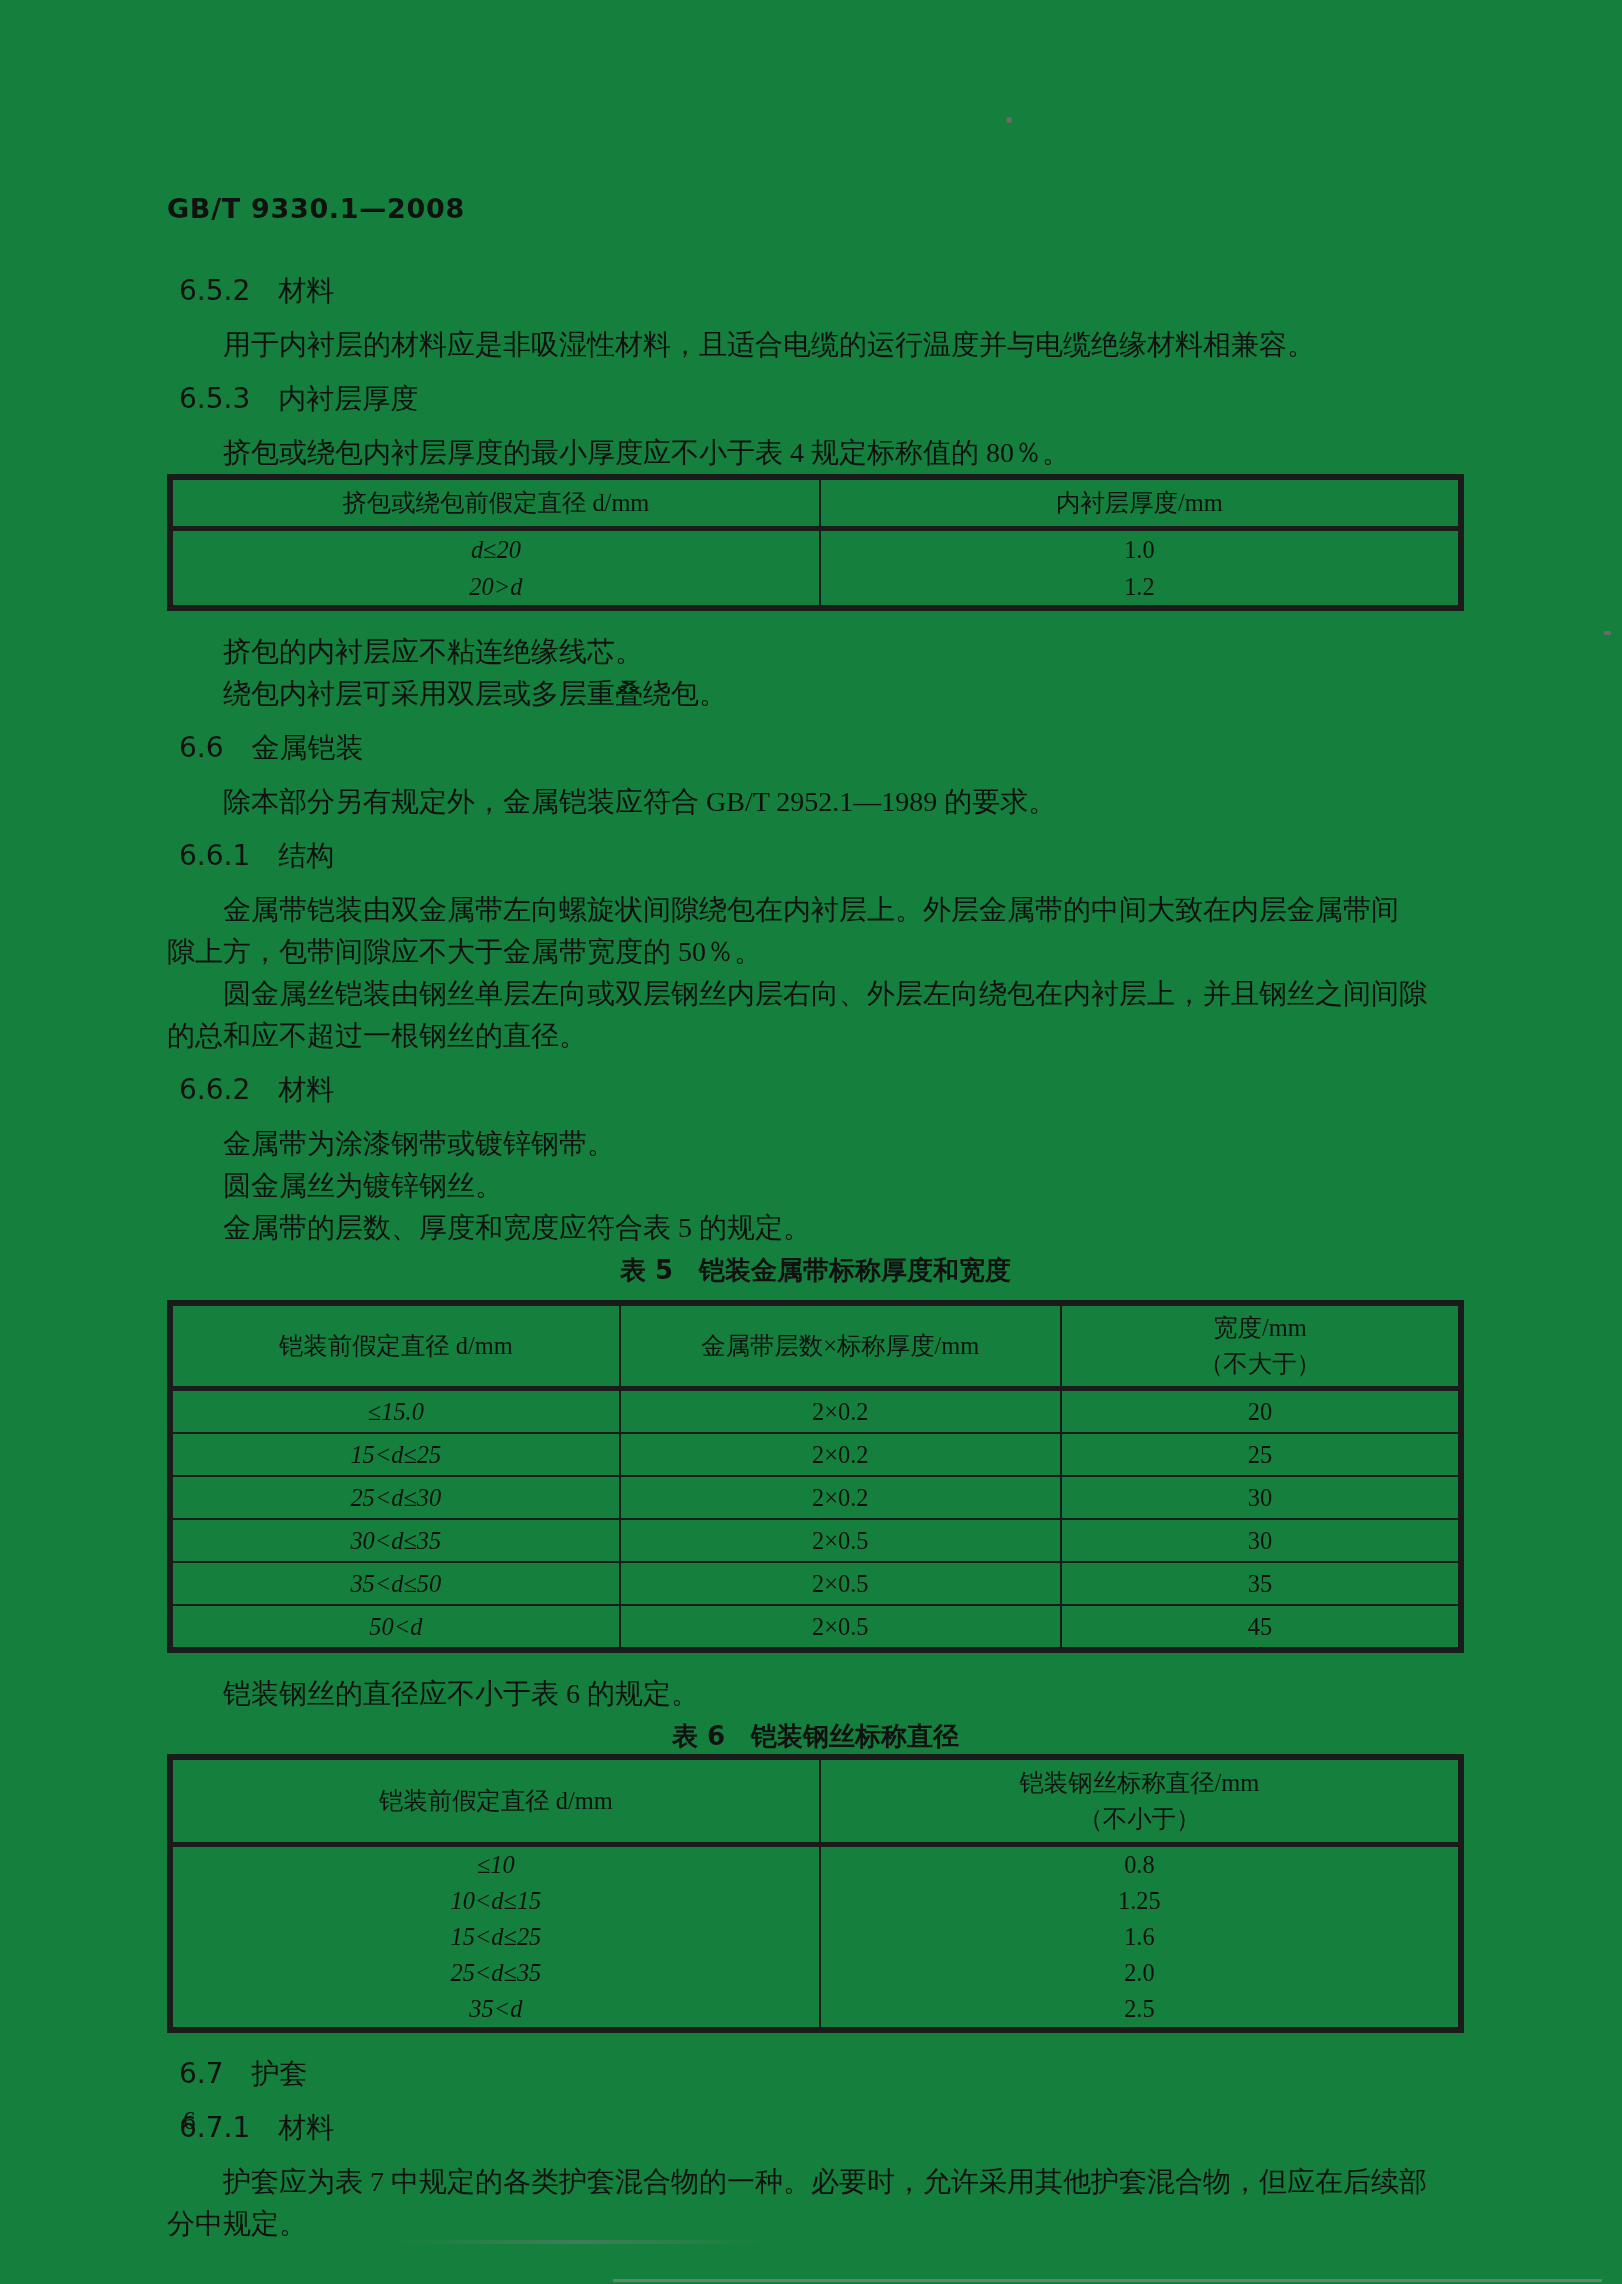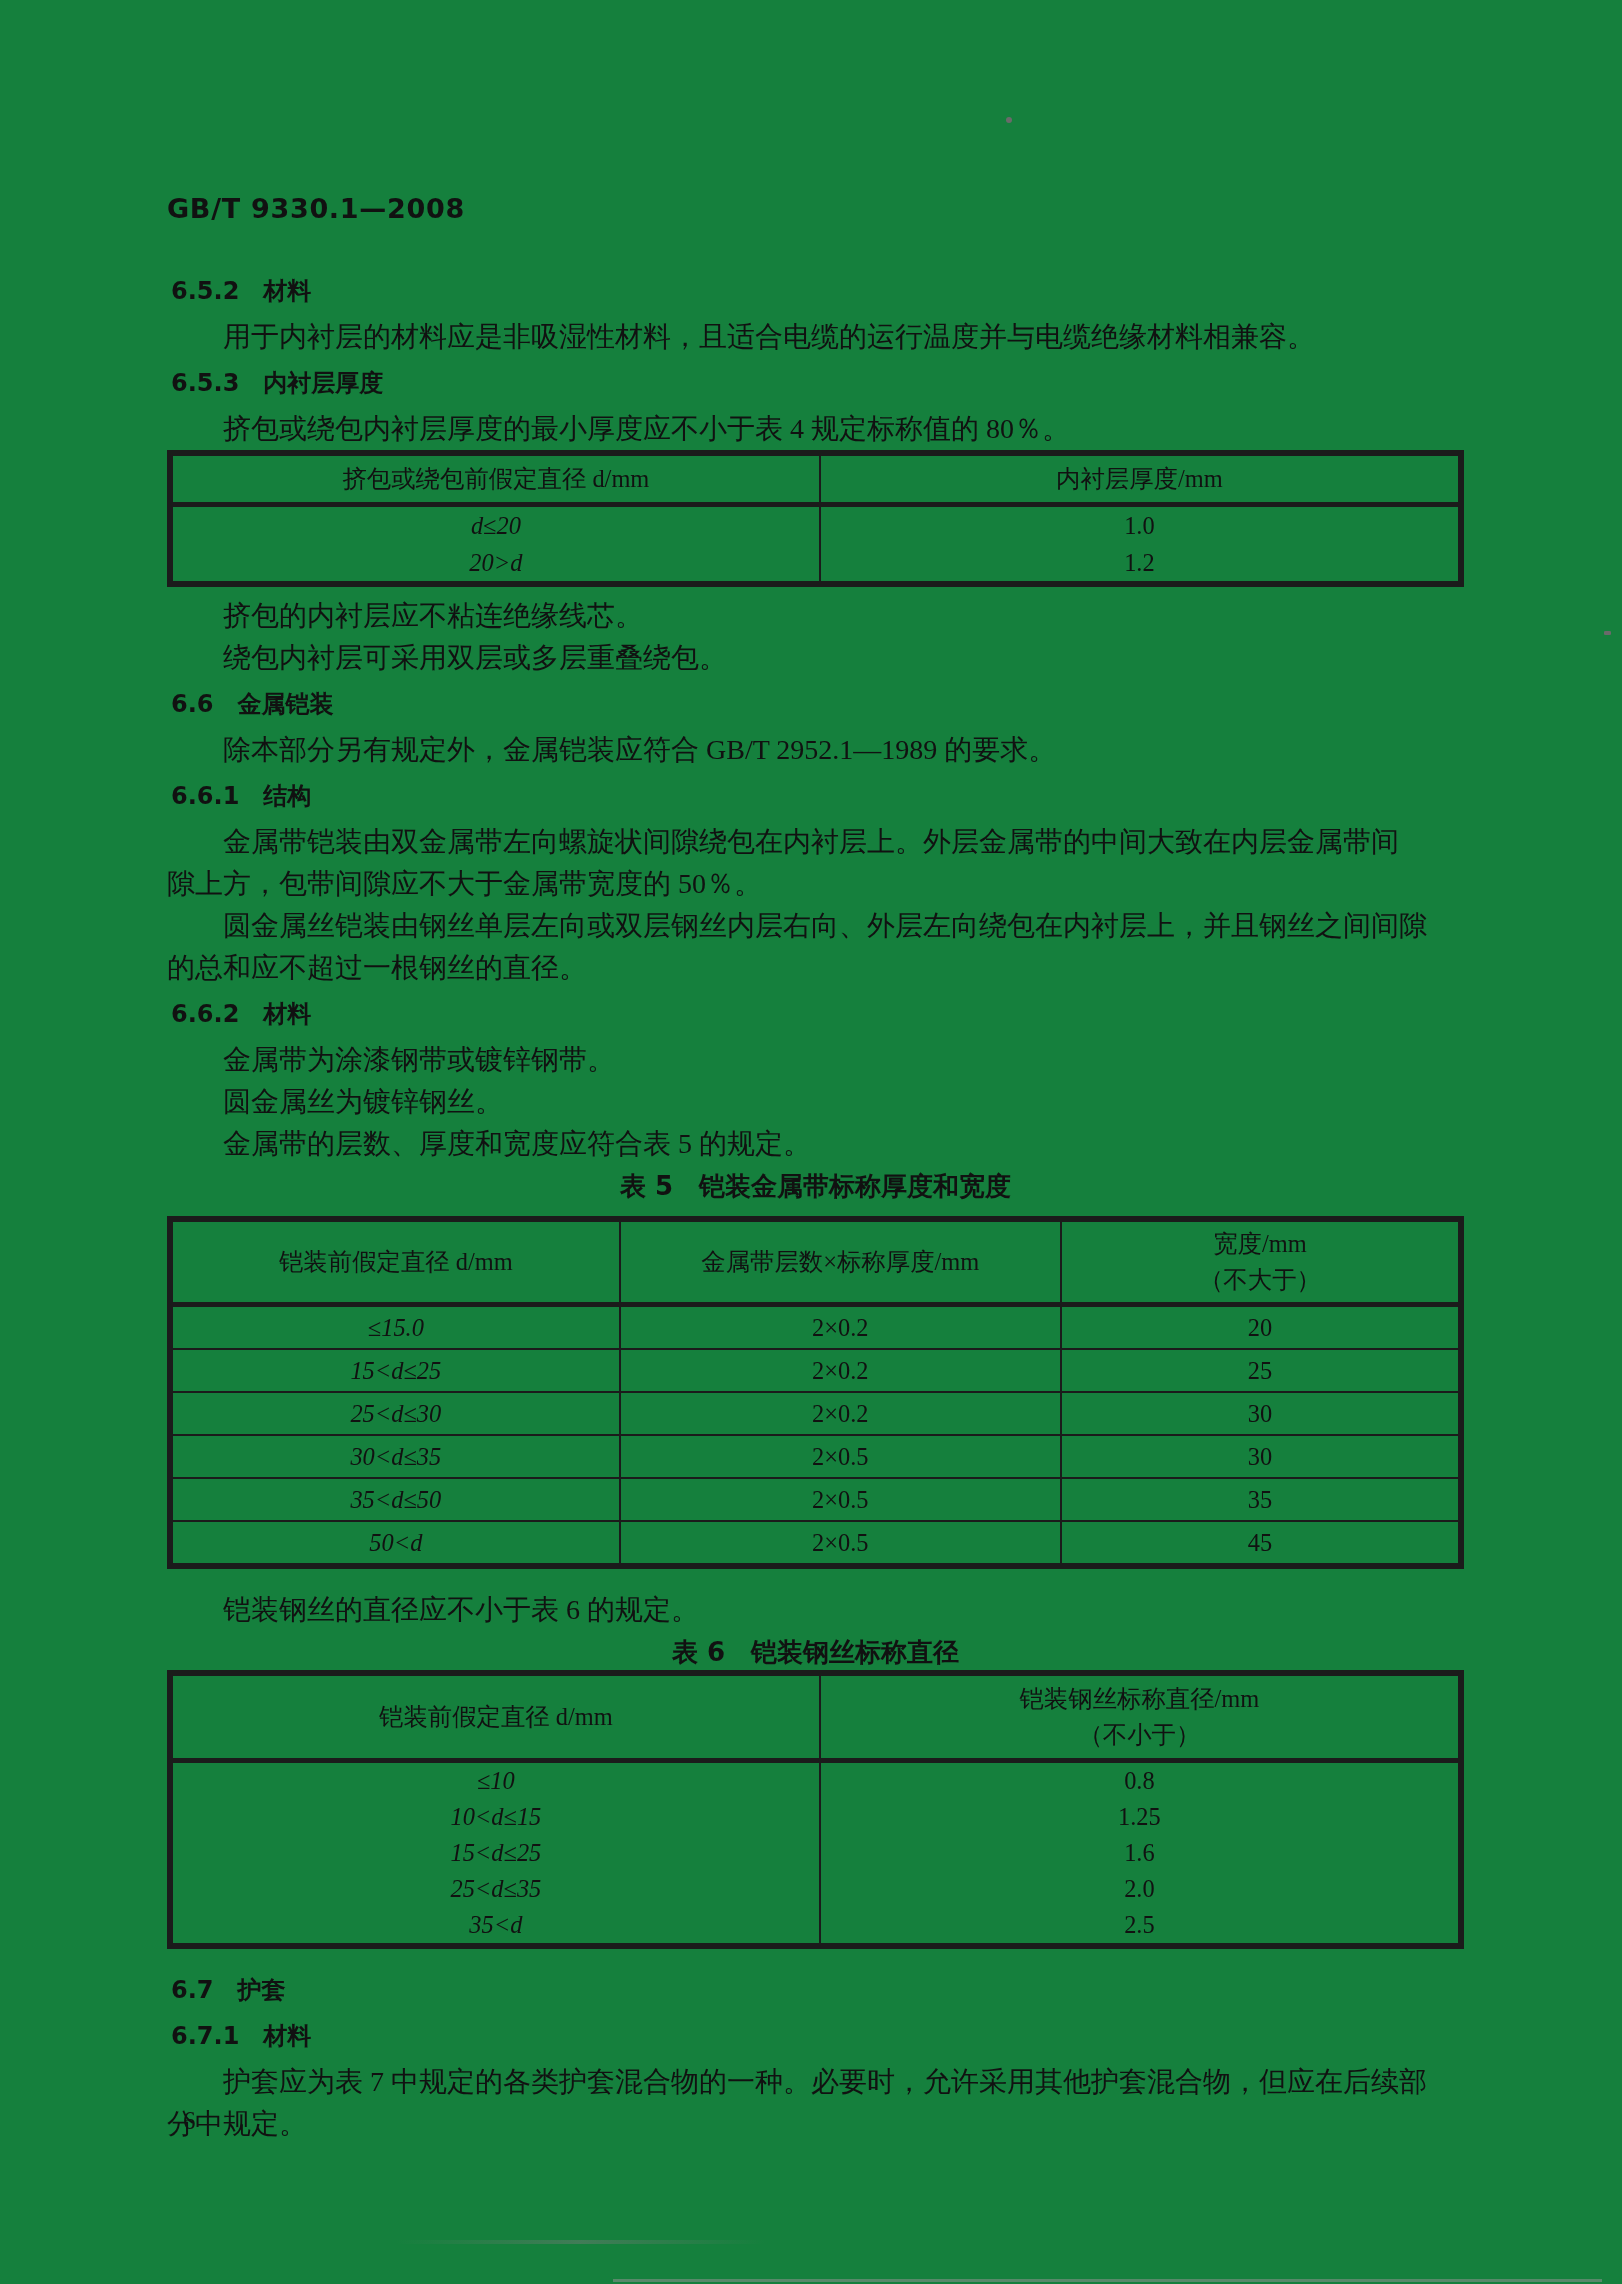--- a/index.html
+++ b/index.html
@@ -19,21 +19,21 @@
     padding:188px 158px 0 167px;
     overflow:hidden;
   }
   .doc-header{
     font-family:"DejaVu Sans","Liberation Sans",sans-serif;
     font-weight:bold;font-size:27px;line-height:42px;
     margin:0 0 40px 0;letter-spacing:0.7px;
   }
   .sec{
     font-family:"DejaVu Sans","Liberation Sans",sans-serif;
-    font-weight:bold;font-size:24px;line-height:42px;margin:4px;
+    font-weight:normal;font-size:28px;line-height:42px;margin:12px;
   }
   .para{
     font-size:28px;line-height:42px;margin:0;
     text-align:justify;
   }
   .indent{text-indent:2em;}
   .tbl-title{
     font-family:"DejaVu Sans","Liberation Sans",sans-serif;
     font-weight:bold;font-size:26px;line-height:42px;
     text-align:center;margin:0 0 8px 0;
@@ -53,21 +53,21 @@
   
   table.nolines tbody td{border-top:none;border-bottom:none;}
   .t4 thead th{height:46px;}
   .t4 tbody td{height:37px;}
   .t5 thead th{height:80px;line-height:36px;}
   .t5 tbody td{height:41px;}
   .t6 thead th{height:82px;line-height:36px;}
   .t6 tbody td{height:36px;}
   .math{font-style:italic;}
   .hdr2 div{line-height:36px;}
-  .m-b24{margin-bottom:8px;border-radius:21px;}
+  .m-b24{margin-bottom:20px;border-radius:21px;}
   .m-b30{margin-bottom:20px;padding-left:48px;}
   .t6wrap{margin-top:-10px;}
   .page-num{
     position:absolute;left:183px;top:2107px;
     font-size:25px;
   }
   
   .speck{position:absolute;background:#6a6a6a;border-radius:50%;}
   .smudge{position:absolute;background:linear-gradient(90deg,rgba(120,120,120,0),rgba(120,120,120,.45),rgba(120,120,120,0));}
   .edge-line{position:absolute;background:#8f8f8f;}

